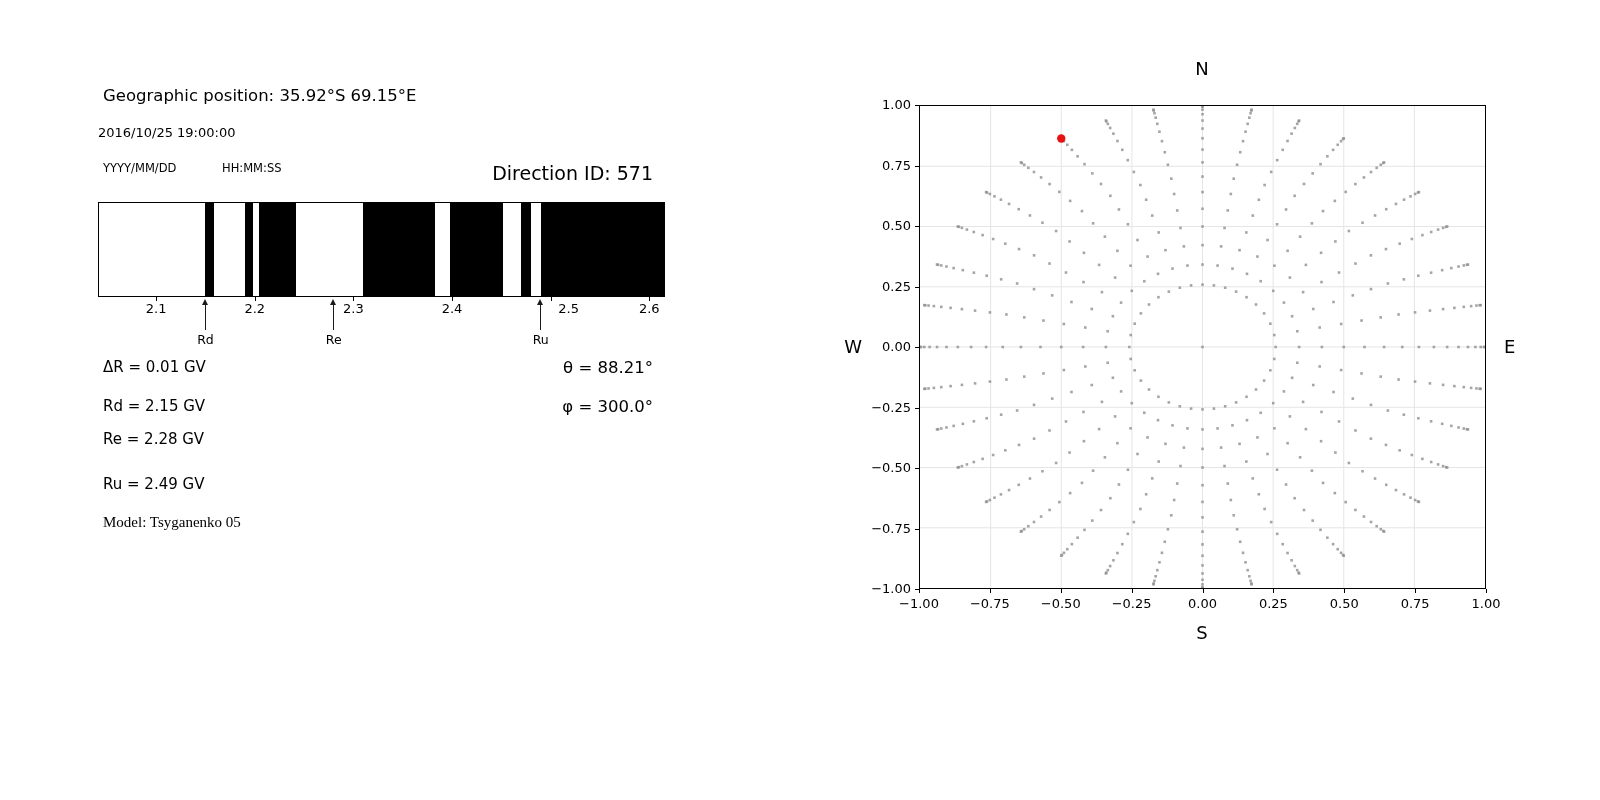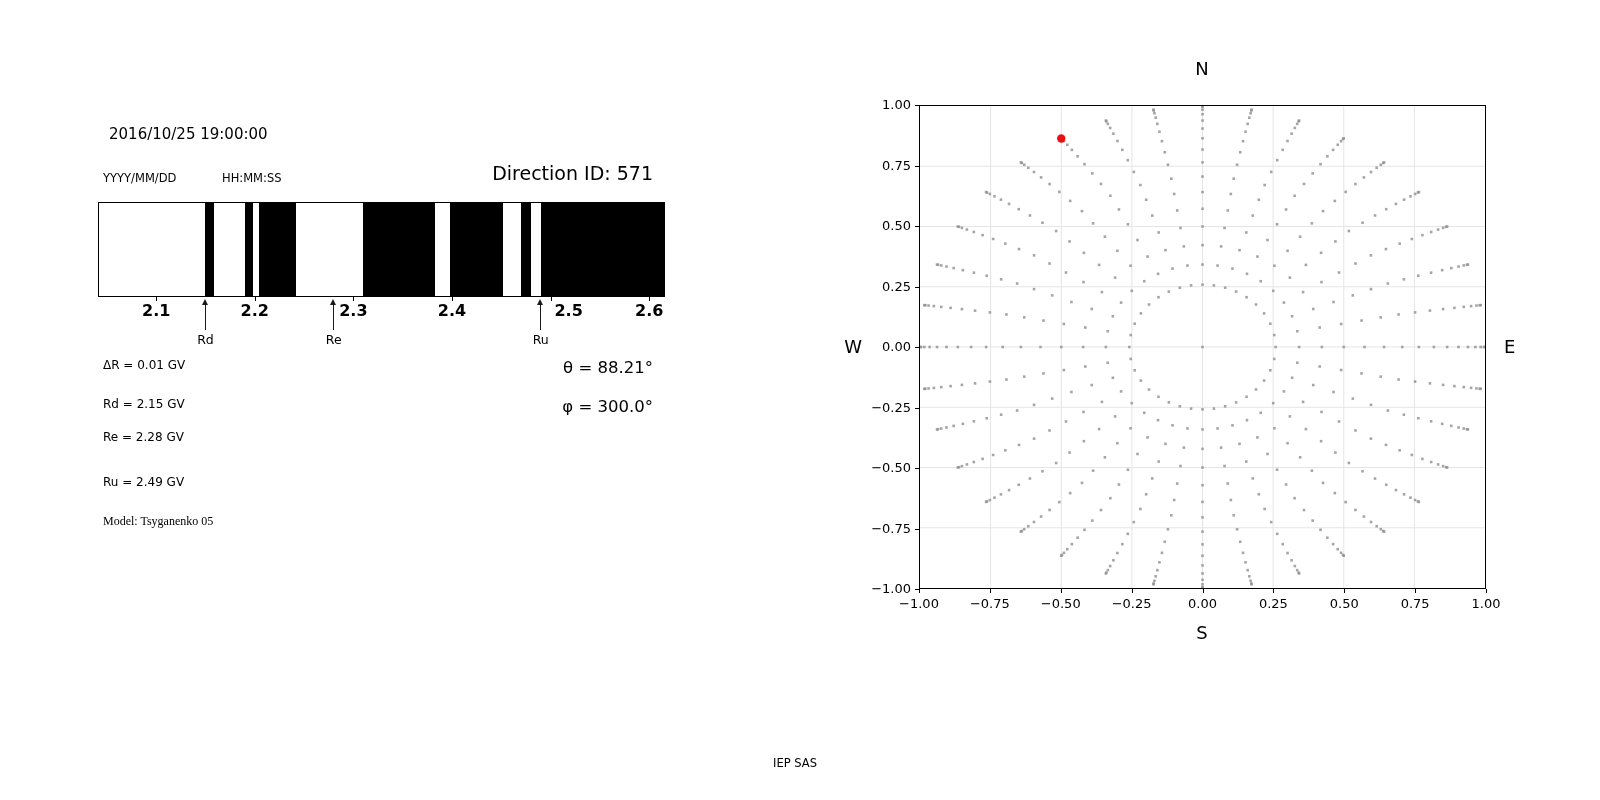--- a/index.html
+++ b/index.html
@@ -2,37 +2,37 @@
 <html><head>
 <meta charset="utf-8">
 <style>
   html,body{margin:0;padding:0;background:#fff;}
   .stage{position:relative;width:1600px;height:800px;background:#ffffff;
          font-family:"DejaVu Sans",sans-serif;color:#000;overflow:hidden;}
   .txt{position:absolute;white-space:nowrap;}
 
   
   .geo{left:103px;top:86px;font-size:16.5px;}
-  .dt{left:109px;top:125px;font-size:15px;}
-  .fmt{font-size:11.5px;top:171px;}
+  .dt{left:98px;top:125px;font-size:13px;}
+  .fmt{font-size:11.5px;top:161px;}
   .fmt-date{left:103px;}
   .fmt-time{left:222px;}
   .dir-id{right:947px;top:162px;font-size:19px;}
   .bar{position:absolute;left:98px;top:202px;width:567px;height:95px;background:#fff;
        border:1.2px solid #000;box-sizing:border-box;}
   .band{position:absolute;top:0;bottom:0;background:#000;}
   .btick{position:absolute;width:1px;height:4px;background:#000;top:297px;}
-  .bticklabel{position:absolute;top:301px;font-size:16px;transform:translateX(-50%);white-space:nowrap;font-weight:bold;}
+  .bticklabel{position:absolute;top:301px;font-size:13px;transform:translateX(-50%);white-space:nowrap;}
   .marker{position:absolute;top:299px;width:0;}
   .ahead{position:absolute;left:-3.5px;top:0;width:0;height:0;
          border-left:3.5px solid transparent;border-right:3.5px solid transparent;
          border-bottom:6px solid #1a1a1a;}
   .aline{position:absolute;left:-0.6px;top:5px;width:1.2px;height:26px;background:#1a1a1a;}
   .mlabel{position:absolute;top:33px;transform:translateX(-50%);font-size:12.5px;white-space:nowrap;}
-  .rowL{position:absolute;left:103px;font-size:12px;white-space:nowrap;}
+  .rowL{position:absolute;left:103px;font-size:15px;white-space:nowrap;}
   .rowR{position:absolute;right:947px;font-size:16.5px;white-space:nowrap;text-align:center;}
 
   
   .plot{position:absolute;left:919px;top:105px;width:567px;height:484px;
         border:1px solid #000;box-sizing:border-box;background:#fff;}
   .xt{position:absolute;top:596px;font-size:13px;transform:translateX(-50%);white-space:nowrap;}
   .xtm{position:absolute;top:589px;width:1px;height:4px;background:#000;}
   .yt{position:absolute;right:689px;font-size:13px;white-space:nowrap;}
   .ytm{position:absolute;left:915px;width:4px;height:1px;background:#000;}
   .compass{position:absolute;font-size:18px;white-space:nowrap;}
@@ -41,20 +41,21 @@
   .cap{position:absolute;left:0;width:1590px;text-align:center;font-size:20px;}
   .cap1{top:687px;}
   .cap2{top:719px;}
   .credit{top:756px;font-size:11.5px;}
 </style>
 </head>
 <body>
 
 <div class="stage">
 
+  <div class="txt geo">Geographic position: 35.92°S 69.15°E</div>
   <div class="txt dt">2016/10/25 19:00:00</div>
   <div class="txt fmt fmt-date">YYYY/MM/DD</div>
   <div class="txt fmt fmt-time">HH:MM:SS</div>
   <div class="txt dir-id">Direction ID: 571</div>
 
   <div class="bar" id="penumbra-bar">
       <div class="band" style="left: 18.7826%; width: 1.56522%; background: rgb(0, 0, 0);"></div>
       <div class="band" style="left: 25.913%; width: 1.3913%; background: rgb(0, 0, 0);"></div>
       <div class="band" style="left: 28.3478%; width: 6.6087%; background: rgb(0, 0, 0);"></div>
       <div class="band" style="left: 46.7826%; width: 12.6957%; background: rgb(0, 0, 0);"></div>
@@ -738,15 +739,14 @@
       <div class="yt" style="top: 520.5px;">−0.75</div>
       <div class="ytm" style="top: 589px;"></div>
       <div class="yt" style="top: 581px;">−1.00</div>
     </div>
 
   <div class="compass" id="compass-n" style="left:1202px;top:58px;transform:translateX(-50%);">N</div>
   <div class="compass" id="compass-s" style="left:1202px;top:622px;transform:translateX(-50%);">S</div>
   <div class="compass" id="compass-w" style="right:738px;top:336px;">W</div>
   <div class="compass" id="compass-e" style="left:1504px;top:336px;">E</div>
 
-  <div class="cap credit">IEP SAS</div>
 
 </div>
 
 </body></html>

